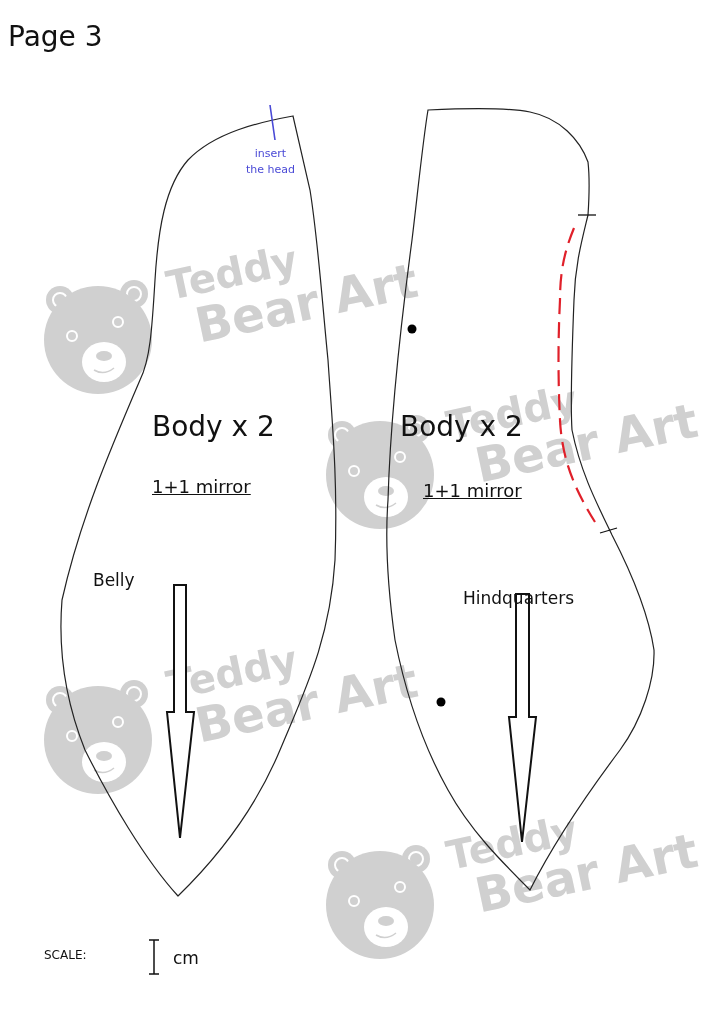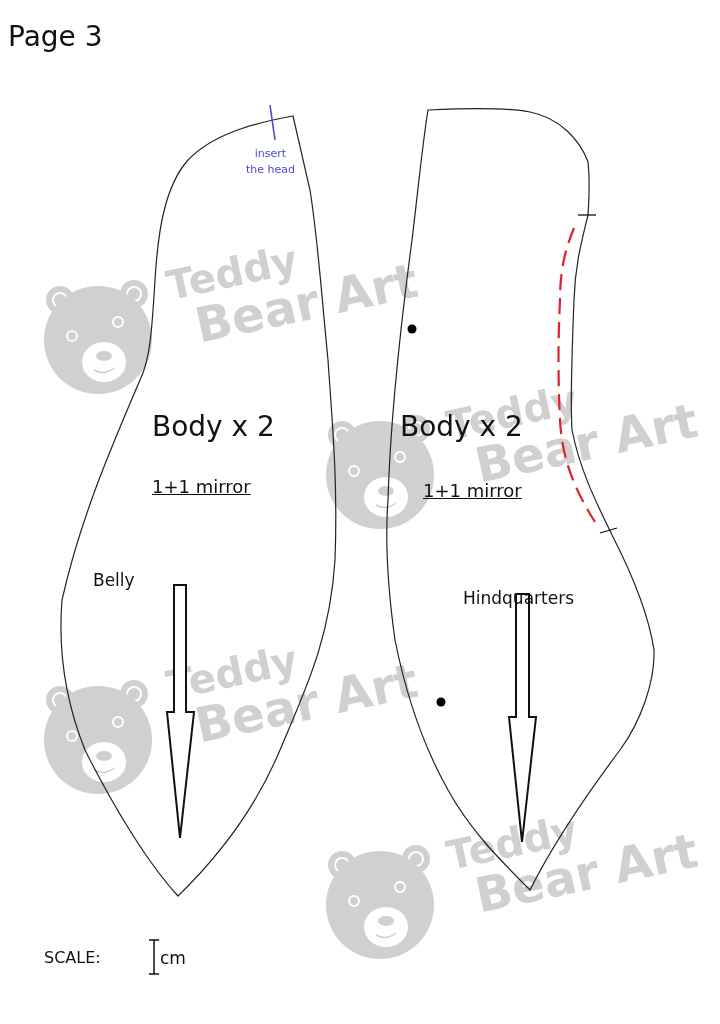--- a/index.html
+++ b/index.html
@@ -5,22 +5,22 @@
   html, body { margin: 0; padding: 0; background: #ffffff; }
   body { width: 720px; height: 1024px; position: relative; overflow: hidden; font-family: "DejaVu Sans", sans-serif; }
   .page { position: absolute; left: 0; top: 0; width: 720px; height: 1024px; }
   svg.art { position: absolute; left: 0; top: 0; }
   .lbl { position: absolute; color: #111; white-space: nowrap; font-family: "DejaVu Sans", sans-serif; }
   .title { left: 8px; top: 20px; font-size: 28px; }
   .body-title { font-size: 28px; }
   .sub { font-size: 18px; text-decoration: underline; }
   .small { font-size: 17px; }
   .note { color: #4a4ad6; font-size: 11px; text-align: center; line-height: 16px; }
-  .scale { left: 44px; top: 948px; font-size: 16px; }
-  .cm { left: 160px; top: 948px; font-size: 17px; }
+  .scale { left: 44px; top: 948px; font-size: 12px; }
+  .cm { left: 173px; top: 948px; font-size: 17px; }
   .wm-text { fill: #d0d0d0; font-family: "DejaVu Sans", sans-serif; font-weight: bold; }
 </style>
 </head>
 <body>
 
 <div class="page">
 
   <svg class="art" width="720" height="1024" viewBox="0 0 720 1024">
     <defs>
       <g id="bearface">

